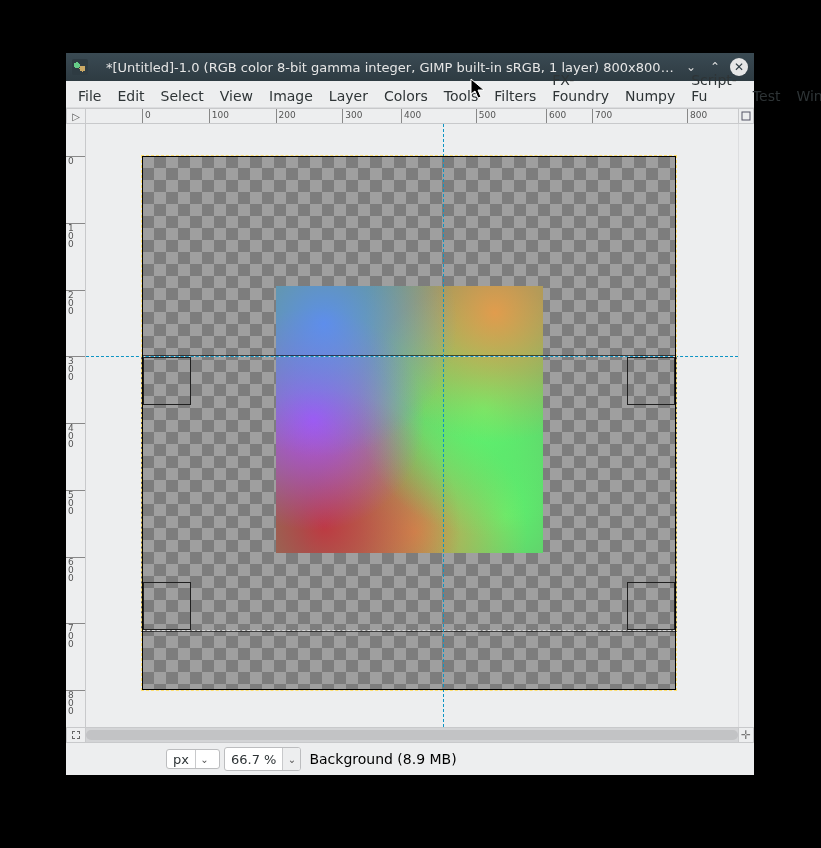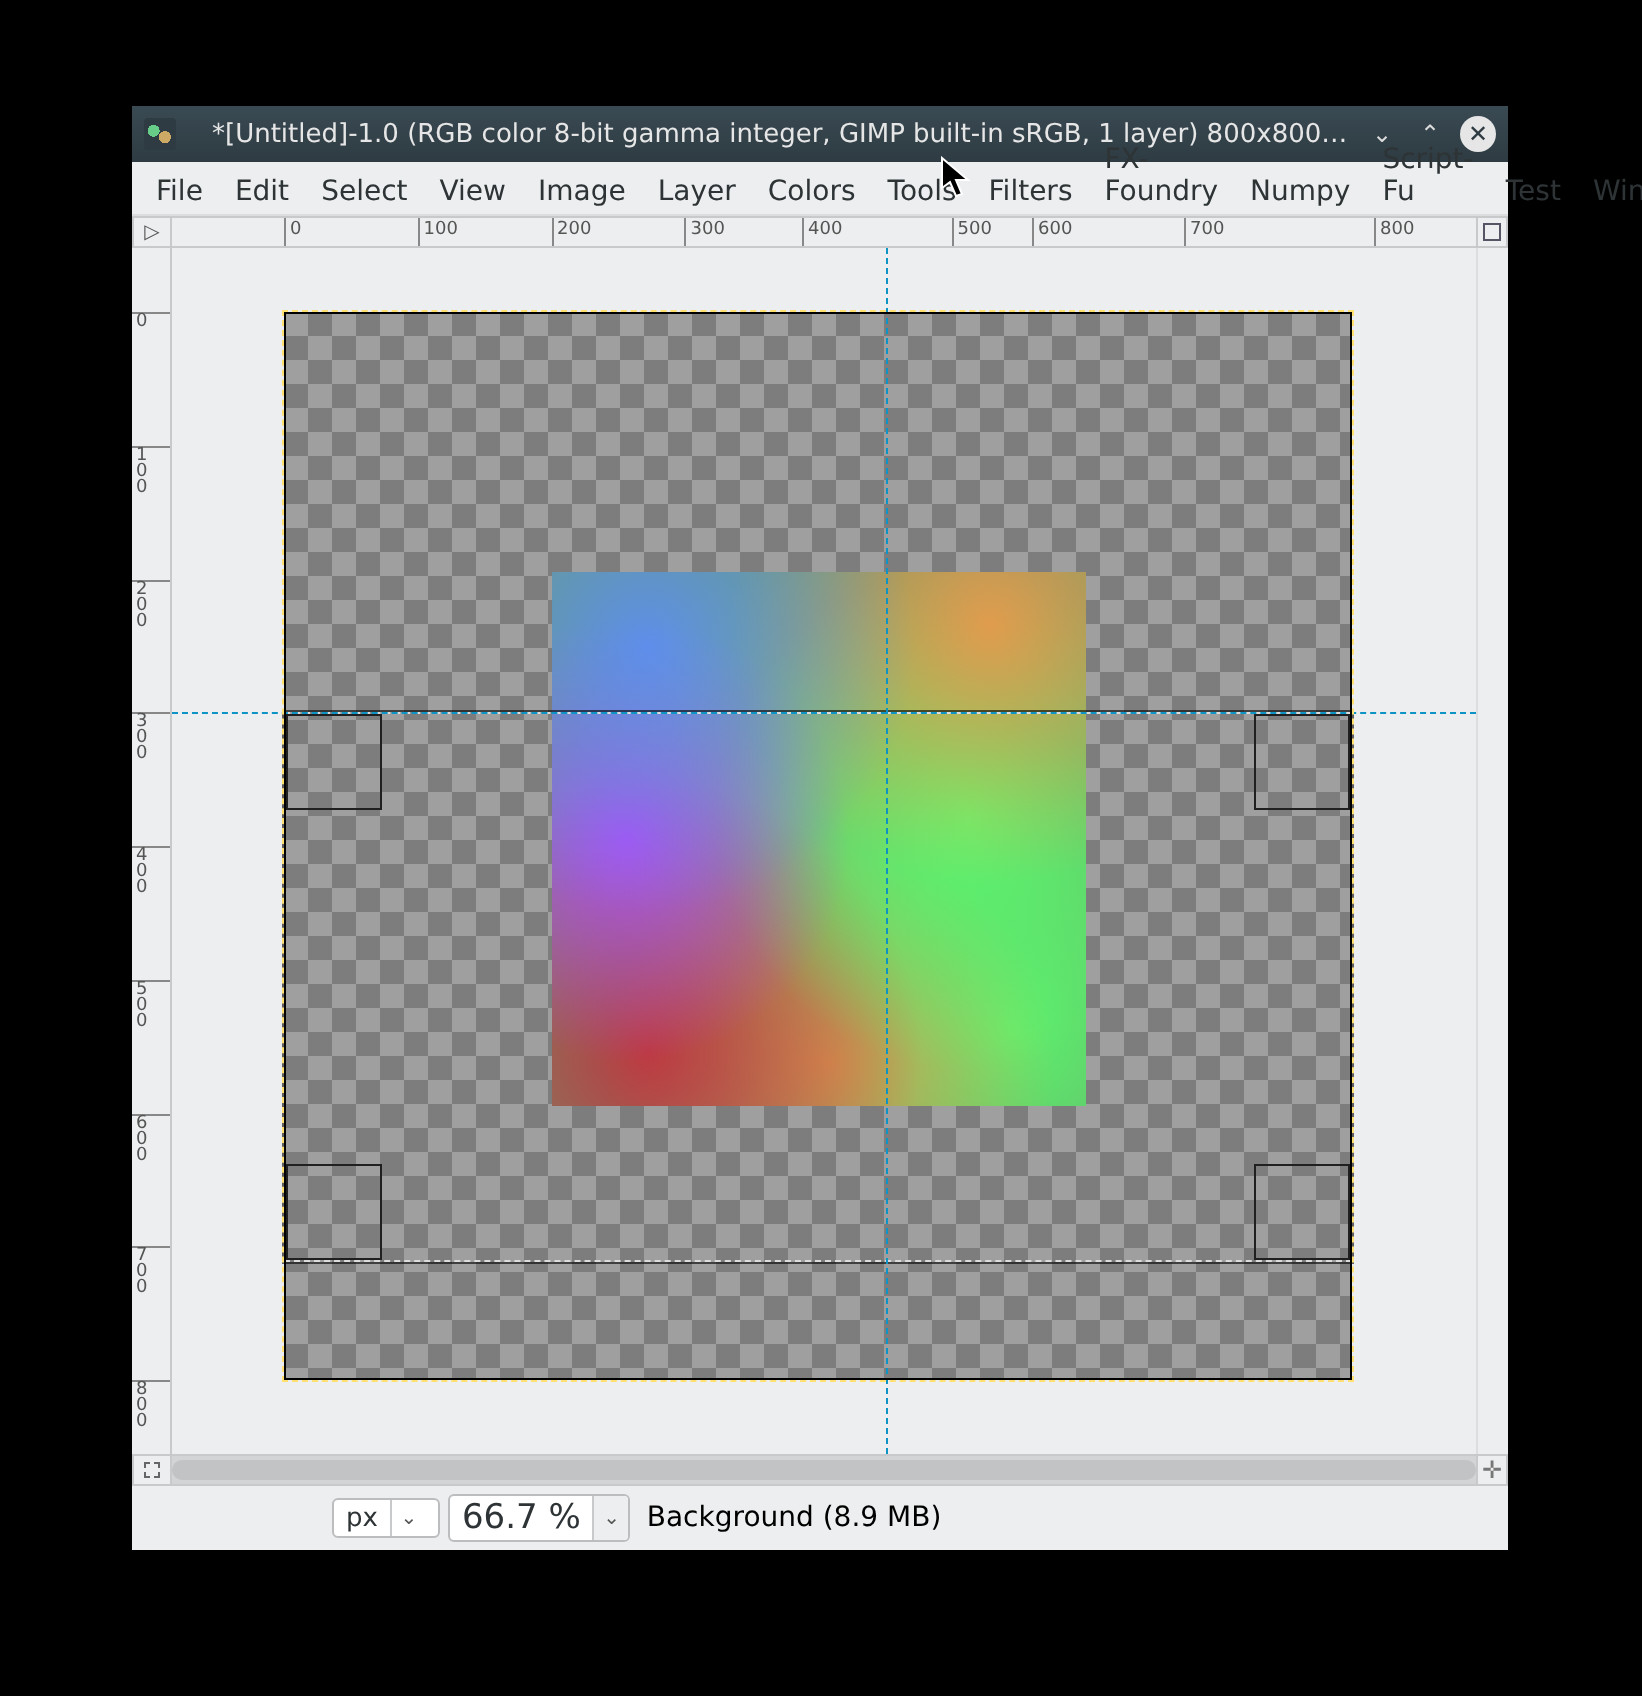--- a/index.html
+++ b/index.html
@@ -350,21 +350,21 @@
     display: inline-flex;
     border: 1px solid #bcbdbf;
     border-radius: 3px;
     overflow: hidden;
     background: #fff;
   }
   .zoom-group .zv {
     padding: 0 6px;
     display: inline-flex;
     align-items: center;
-    font-size: 17px;
+    font-size: 13px;
   }
   .zoom-group .zd {
     width: 18px;
     border-left: 1px solid #c8c9cb;
     display: inline-flex;
     align-items: center;
     justify-content: center;
     background: #edeeef;
   }
   .status-text {
@@ -429,21 +429,21 @@
         </div>
         <div class="tick" style="left: 256.25px;">
           <span>300</span>
         </div>
         <div class="tick" style="left: 315px;">
           <span>400</span>
         </div>
         <div class="tick" style="left: 389.75px;">
           <span>500</span>
         </div>
-        <div class="tick" style="left: 430px;">
+        <div class="tick" style="left: 460px;">
           <span>600</span>
         </div>
         <div class="tick" style="left: 506px;">
           <span>700</span>
         </div>
         <div class="tick" style="left: 601px;">
           <span>800</span>
         </div>
       </div>
     <div class="nav-toggle">

